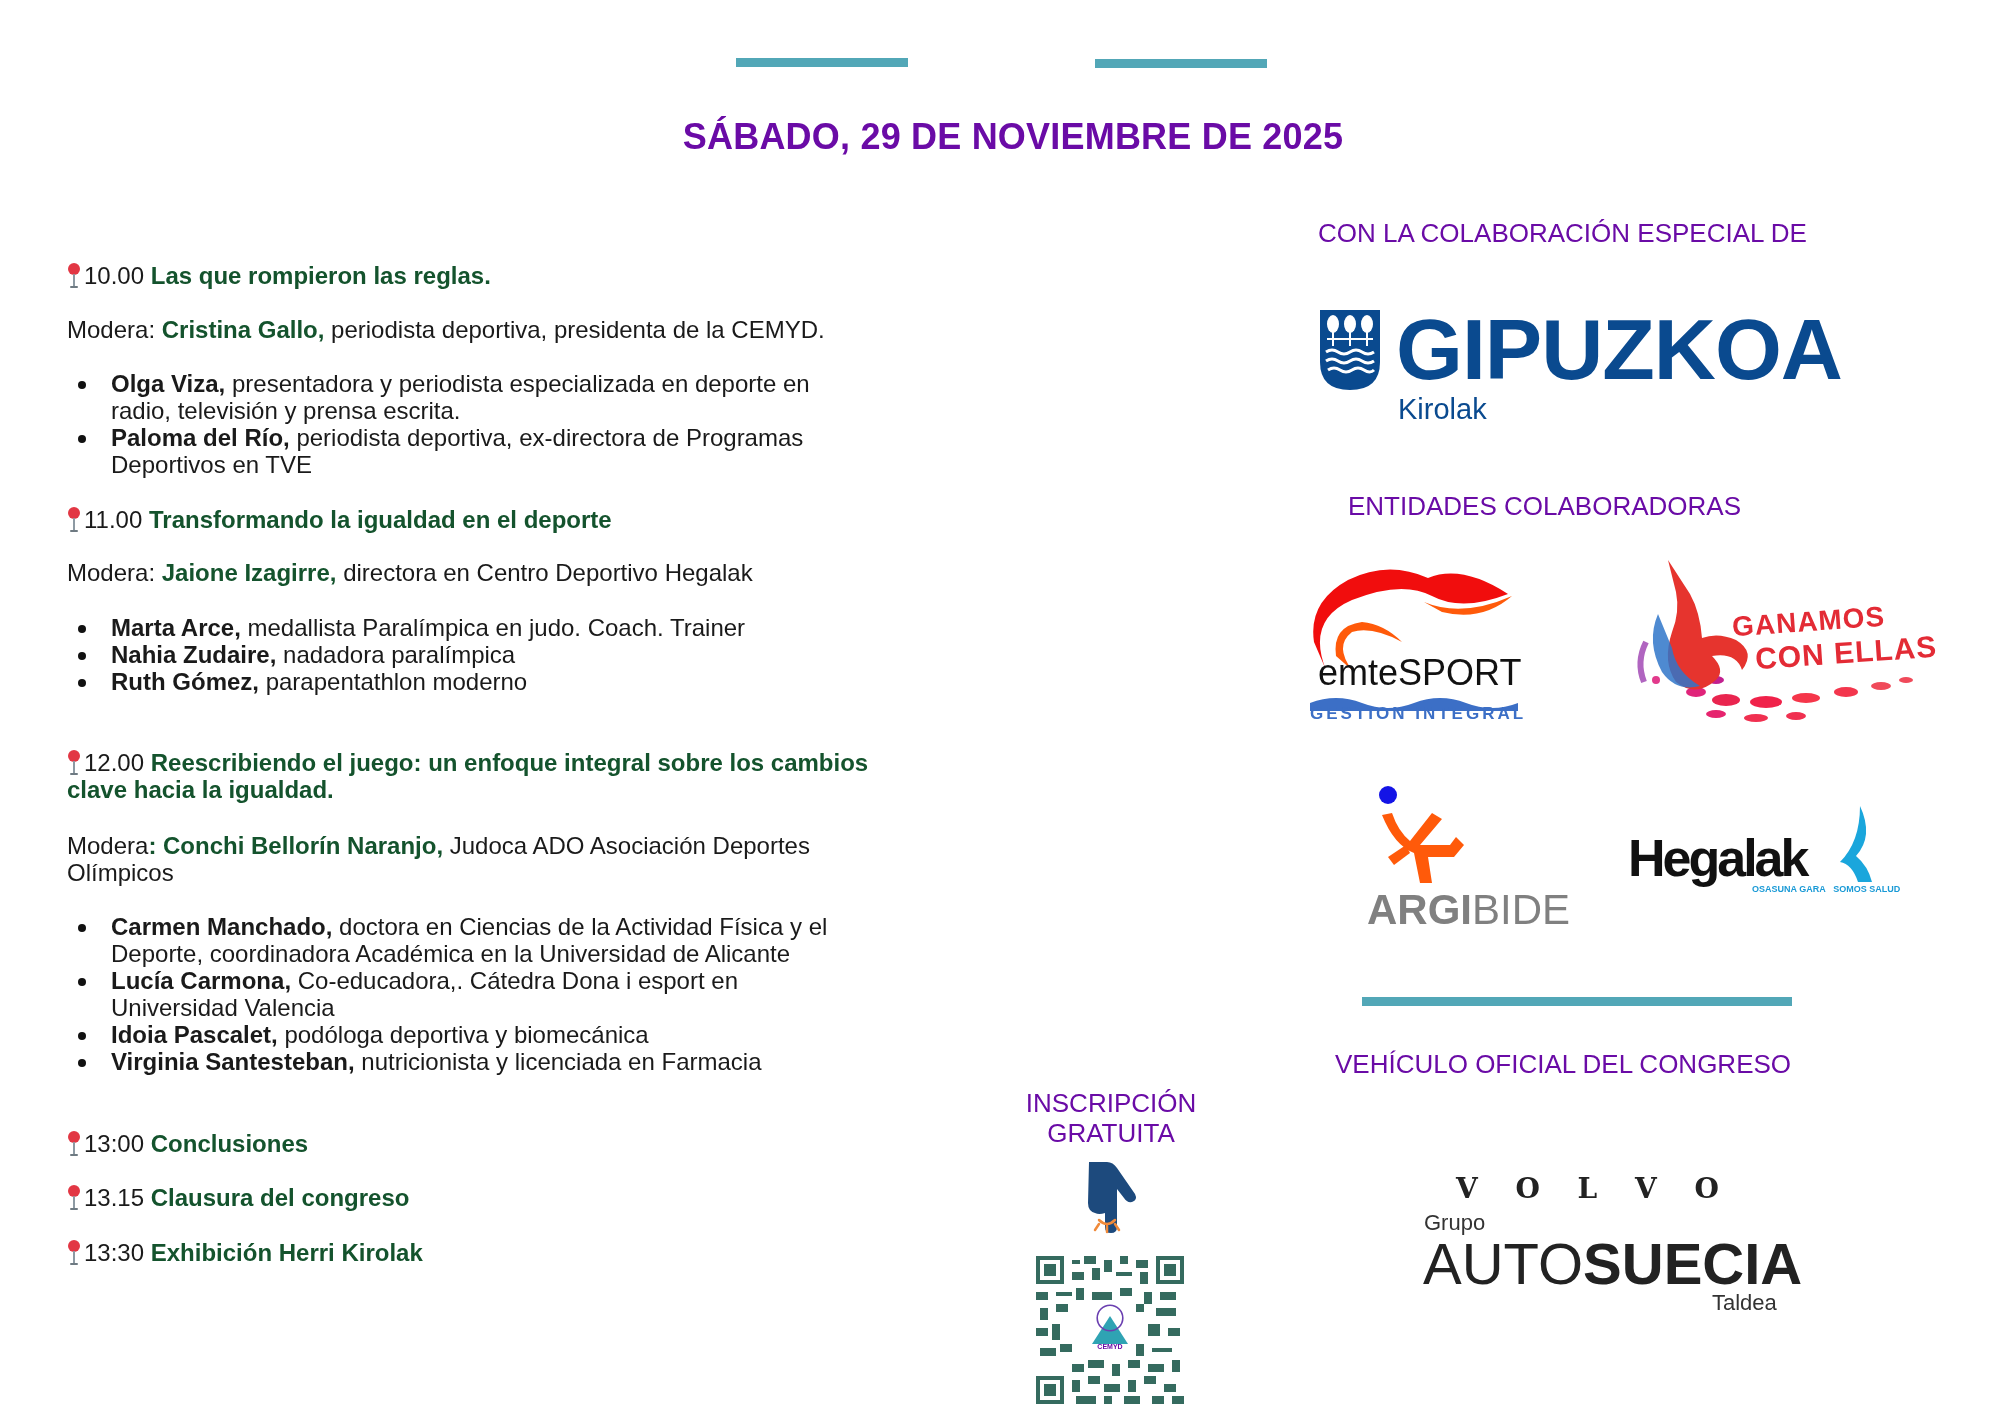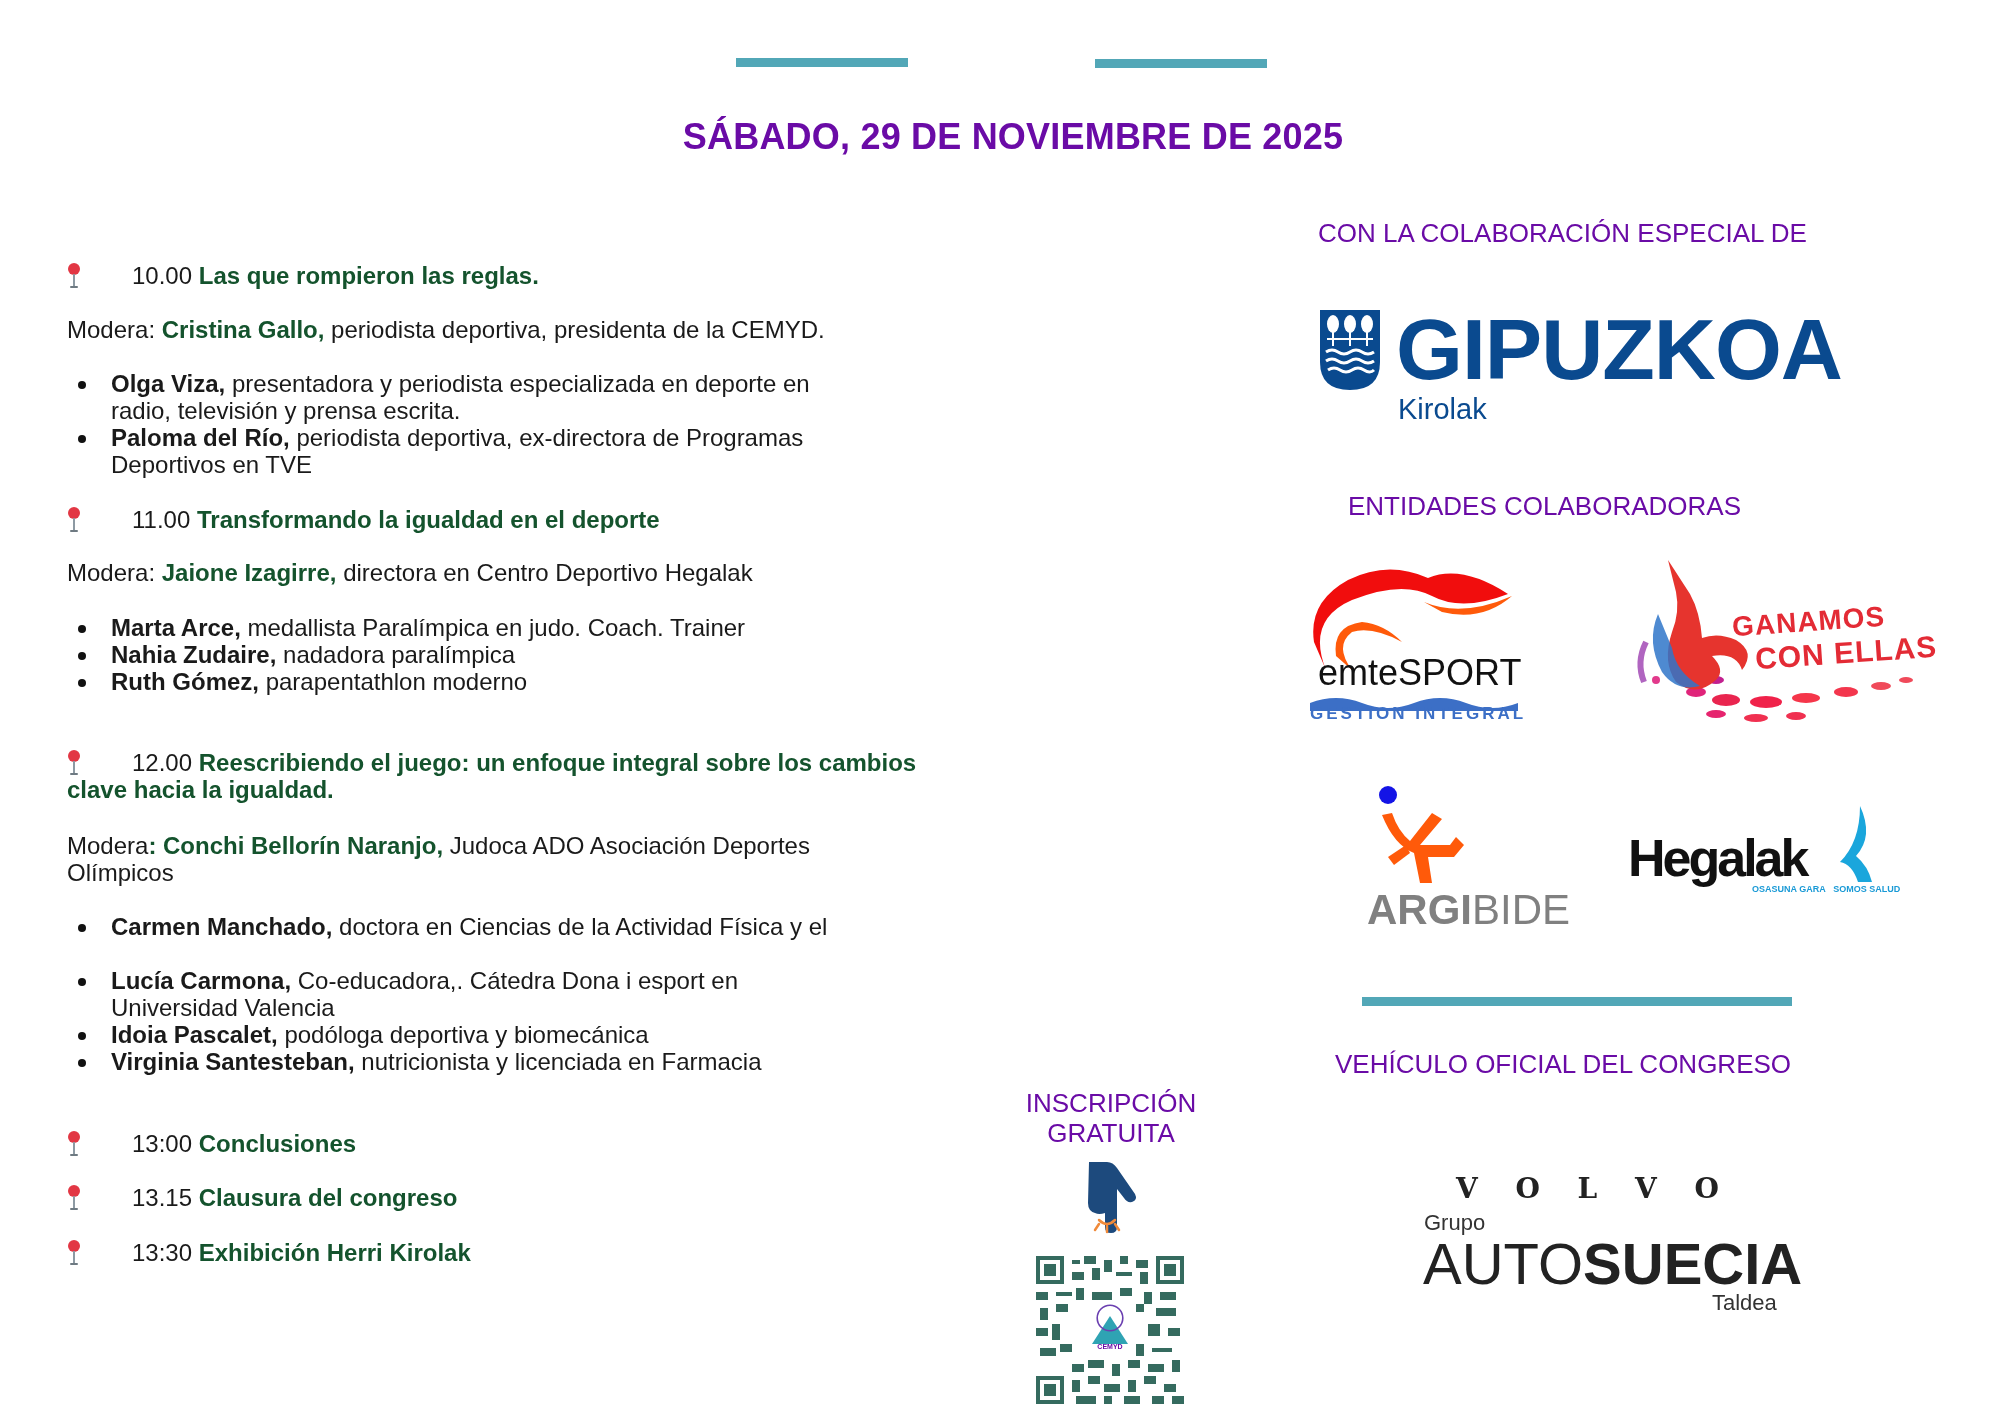--- a/index.html
+++ b/index.html
@@ -3,21 +3,21 @@
 <meta charset="utf-8">
 <style>
   html,body{margin:0;padding:0;background:#ffffff;}
   body{width:2000px;height:1414px;position:relative;overflow:hidden;font-family:"Liberation Sans","DejaVu Sans",sans-serif;color:#111;}
   .abs{position:absolute;}
   .bar{position:absolute;height:9px;background:#52a7b7;}
   .title{position:absolute;left:0;width:2026px;top:116px;text-align:center;font-size:36px;font-weight:bold;color:#6a0ba6;letter-spacing:0.2px;white-space:nowrap;}
   .ph{position:absolute;font-weight:normal;color:#6a0ba6;white-space:nowrap;font-size:25px;}
   .line{position:absolute;left:67px;font-size:24px;line-height:27px;white-space:nowrap;color:#1a1a1a;}
   .line b{font-weight:bold;color:#14532d;}
-  .line .light{font-weight:normal;margin-left:48px;}
+  .line .light{font-weight:normal;}
   .pin{display:inline-block;position:relative;width:14px;height:26px;vertical-align:-5px;margin-right:3px;}
   .pin .head{position:absolute;left:1px;top:0;width:12px;height:12px;border-radius:50%;background:#e23744;}
   .pin .stem{position:absolute;left:6px;top:11px;width:2px;height:13px;background:#8d9aa3;}
   .pin .foot{position:absolute;left:3px;top:23px;width:8px;height:2px;background:#6e7a82;border-radius:1px;}
   .bul{position:absolute;font-size:24px;line-height:27px;white-space:nowrap;color:#1a1a1a;}
   .bul .dot{position:absolute;left:-33px;top:11px;width:8px;height:8px;border-radius:50%;background:#111;}
   .logo{position:absolute;}
 </style>
 </head>
 <body>
@@ -69,20 +69,21 @@
     <span class="pin"><span class="head"></span><span class="stem"></span><span class="foot"></span></span><span class="light">12.00</span> <b>Reescribiendo el juego: un enfoque integral sobre los cambios</b><br>
     <b>clave hacia la igualdad.</b>
   </div>
   <div class="line" style="top:832px;">
     <span>Modera</span><b>: Conchi Bellorín Naranjo,</b> <span>Judoca  ADO Asociación Deportes</span><br>
     <span>Olímpicos</span>
   </div>
   <div class="bul" style="left:111px;top:913px;">
     <span class="dot"></span>
     <b>Carmen Manchado,</b> <span>doctora en Ciencias de la Actividad Física y el</span><br>
+    <span>Deporte, coordinadora Académica en la Universidad de Alicante</span>
   </div>
   <div class="bul" style="left:111px;top:967px;">
     <span class="dot"></span>
     <b>Lucía Carmona,</b> <span>Co-educadora,. Cátedra Dona i esport en</span><br>
     <span>Universidad Valencia</span>
   </div>
   <div class="bul" style="left:111px;top:1021px;">
     <span class="dot"></span>
     <b>Idoia Pascalet,</b> <span>podóloga deportiva y biomecánica</span>
   </div>

